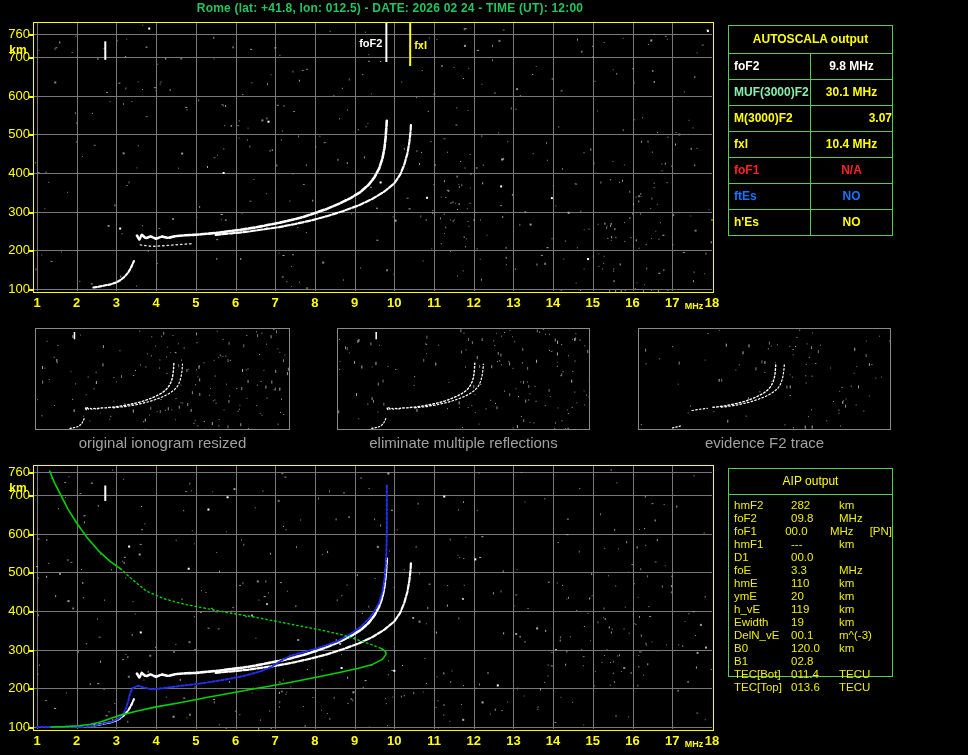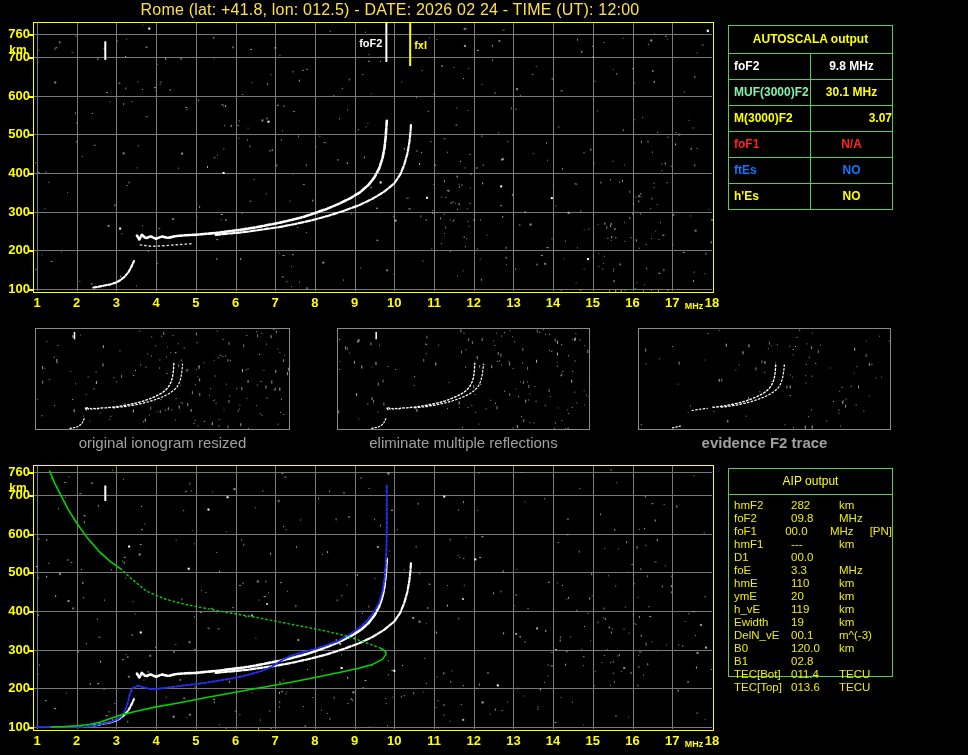--- a/index.html
+++ b/index.html
@@ -1,22 +1,22 @@
 <!DOCTYPE html>
 <html><head>
 <meta charset="utf-8">
 <style>
   html,body{margin:0;padding:0}
   body{width:968px;height:755px;background:#000;position:relative;overflow:hidden;
        font-family:"Liberation Sans",sans-serif;}
   .abs{position:absolute}
-  #title{left:0;top:1px;width:780px;text-align:center;color:#fde047;
-         font-weight:normal;font-size:16px;letter-spacing:0.2px}
+  #title{left:0;top:1px;width:780px;text-align:center;color:#22c55e;
+         font-weight:bold;font-size:12px;letter-spacing:0.2px}
   #scene{left:0;top:0}
-  .ylab{color:#ffff00;font-weight:bold;font-size:13px;width:30px;text-align:right;
+  .ylab{color:#ffff00;font-weight:normal;font-size:13px;width:30px;text-align:right;
         transform:translateY(-50%);line-height:12px}
   .yunit{color:#ffff00;font-weight:bold;font-size:12px;width:26px;text-align:center}
   .xlab{color:#ffff00;font-weight:bold;font-size:13px;transform:translateX(-50%)}
   .xunit{color:#ffff00;font-weight:bold;font-size:9px;width:28px;text-align:center;
          transform:translateX(-50%)}
   .marker-label{font-weight:bold;font-size:11px;line-height:12px}
   #fof2-label{color:#ffffff;width:34px;text-align:right}
   #fxl-label{color:#ffff00}
   .panel{border:1px solid #8a8a8a;background:#000}
   .caption{color:#a0a0a0;font-size:15px;text-align:center}
@@ -1438,37 +1438,41 @@
         <rect x="211.66069855895825" y="56.687543797306716" width="1" height="1" fill="#b0b0b0"></rect>
         <rect x="166.77324517513625" y="34.844364831224084" width="1" height="1" fill="#9a9a9a"></rect>
         <rect x="166.64314185548574" y="53.547426708973944" width="1" height="1" fill="#8a8a8a"></rect>
         <rect x="165.7341240844596" y="96.67381646577269" width="1" height="3" fill="#b0b0b0"></rect>
         <rect x="169.8123831188772" y="27.839916828088462" width="1" height="1" fill="#9a9a9a"></rect>
         <path d="M73.9 78.3 L78.1 77.9 L82.3 77.3 L86.5 76.7 L90.6 75.9 L94.8 75.0 L99.0 74.1 L103.2 73.0 L107.4 71.8 L111.6 70.3 L115.7 68.6 L119.9 66.7 L124.1 64.4 L127.6 62.0 L130.4 59.2 L132.5 56.2 L134.1 52.7 L135.3 48.9 L136.0 45.0 L136.4 40.8 L136.7 36.7 L136.8 34.1" fill="none" stroke="#ffffff" stroke-width="1.4" stroke-linecap="round" stroke-dasharray="1.6 2.2"></path>
         <path d="M82.3 78.2 L87.8 77.6 L93.4 76.7 L99.0 75.8 L104.6 74.5 L110.2 73.2 L115.7 71.5 L121.3 69.5 L126.9 67.3 L131.8 64.7 L136.0 61.8 L139.4 58.6 L141.5 55.2 L142.9 51.4 L144.0 47.0 L144.7 42.4 L145.2 38.2 L145.3 35.2" fill="none" stroke="#ffffff" stroke-width="1.2" stroke-linecap="round" stroke-dasharray="1.6 2.2"></path>
         <path d="M33.5 98.8 L38.3 97.9 L42.5 96.7" fill="none" stroke="#ffffff" stroke-width="1.2" stroke-linecap="round" stroke-dasharray="1.4 2"></path>
         <path d="M53.0 81.5 L60.0 80.3 L68.3 79.4" fill="none" stroke="#ffffff" stroke-width="1.2" stroke-linecap="round" stroke-dasharray="1.4 2.4"></path>
       </svg></div>
-    <div class="abs caption" style="left: 638px; top: 434px; width: 253px; font-weight: bold;">evidence F2 trace</div>
+    <div class="abs caption" style="left: 638px; top: 434px; width: 253px;">evidence F2 trace</div>
   </div>
 
 <div class="abs" id="as-table">
   <div id="as-header">AUTOSCALA output</div>
   <div id="as-rows">
       <div class="as-row">
         <div class="as-label" style="color: rgb(255, 255, 255);">foF2</div>
         <div class="as-value" style="color: rgb(255, 255, 255);">9.8 MHz</div>
       </div>
       <div class="as-row">
         <div class="as-label" style="color: #86efac;">MUF(3000)F2</div>
         <div class="as-value" style="color: rgb(255, 255, 0);">30.1 MHz</div>
       </div>
       <div class="as-row">
         <div class="as-label" style="color: rgb(255, 255, 0);">M(3000)F2</div>
         <div class="as-value" style="color: rgb(255, 255, 0); text-align: right;">3.07</div>
+      </div>
+      <div class="as-row">
+        <div class="as-label" style="color: rgb(255, 255, 0);">fxl</div>
+        <div class="as-value" style="color: rgb(255, 255, 0);">10.4 MHz</div>
       </div>
       <div class="as-row">
         <div class="as-label" style="color: rgb(255, 34, 34);">foF1</div>
         <div class="as-value" style="color: rgb(255, 34, 34);">N/A</div>
       </div>
       <div class="as-row">
         <div class="as-label" style="color: rgb(24, 116, 255);">ftEs</div>
         <div class="as-value" style="color: rgb(24, 116, 255);">NO</div>
       </div>
       <div class="as-row">

